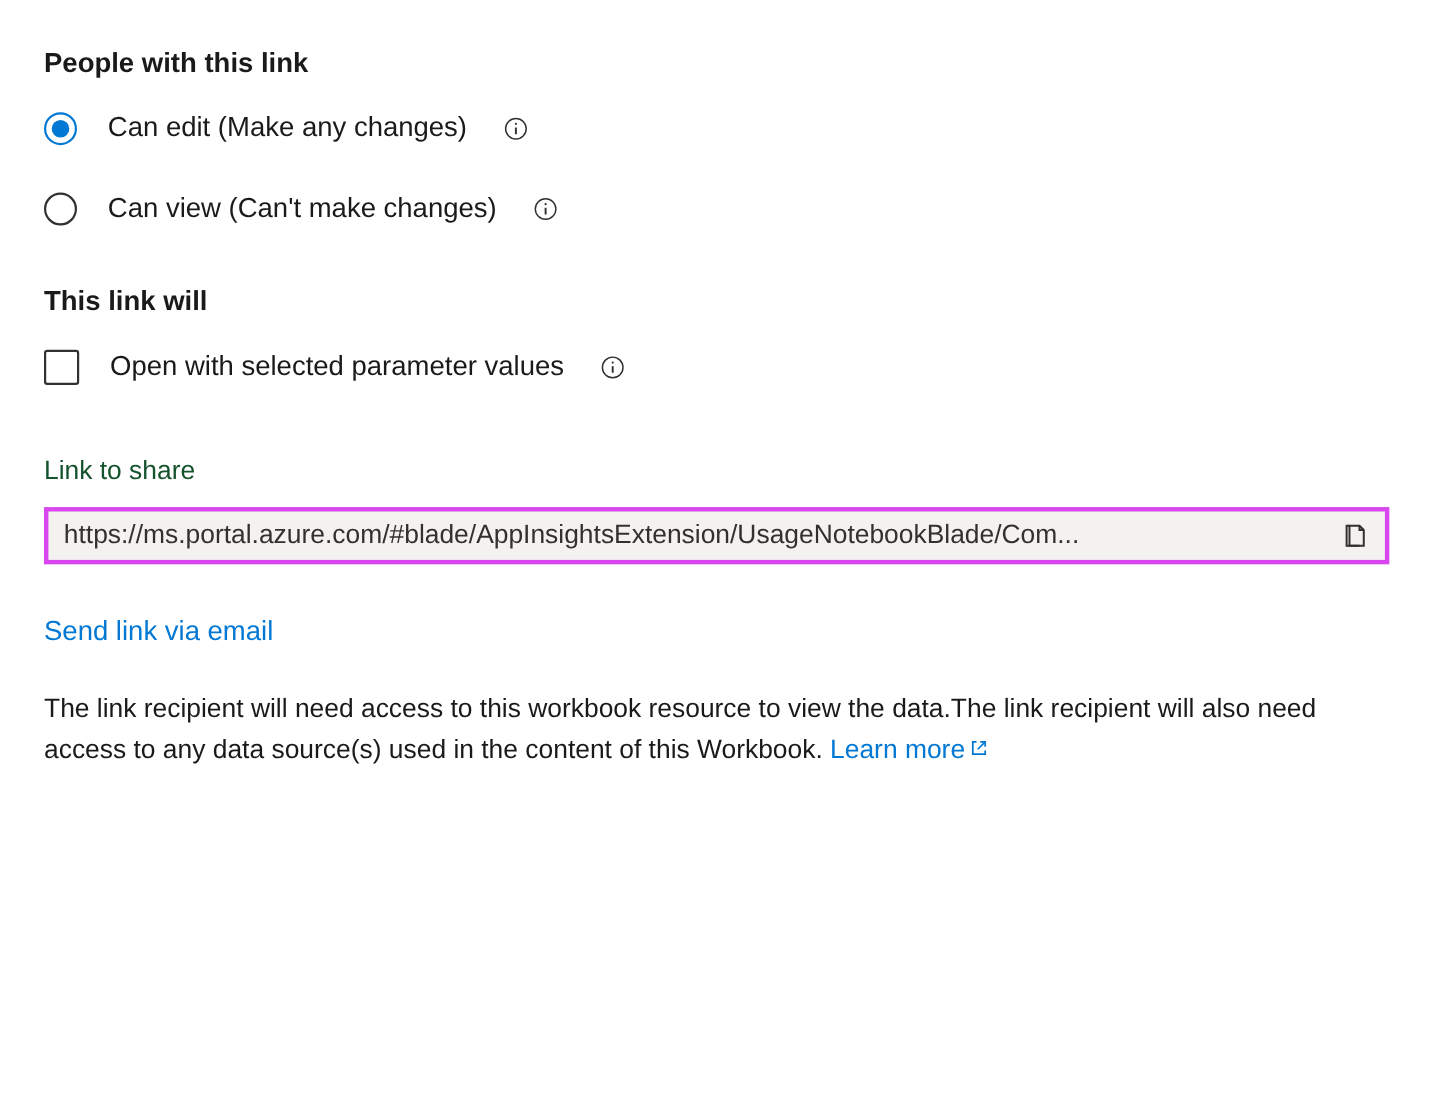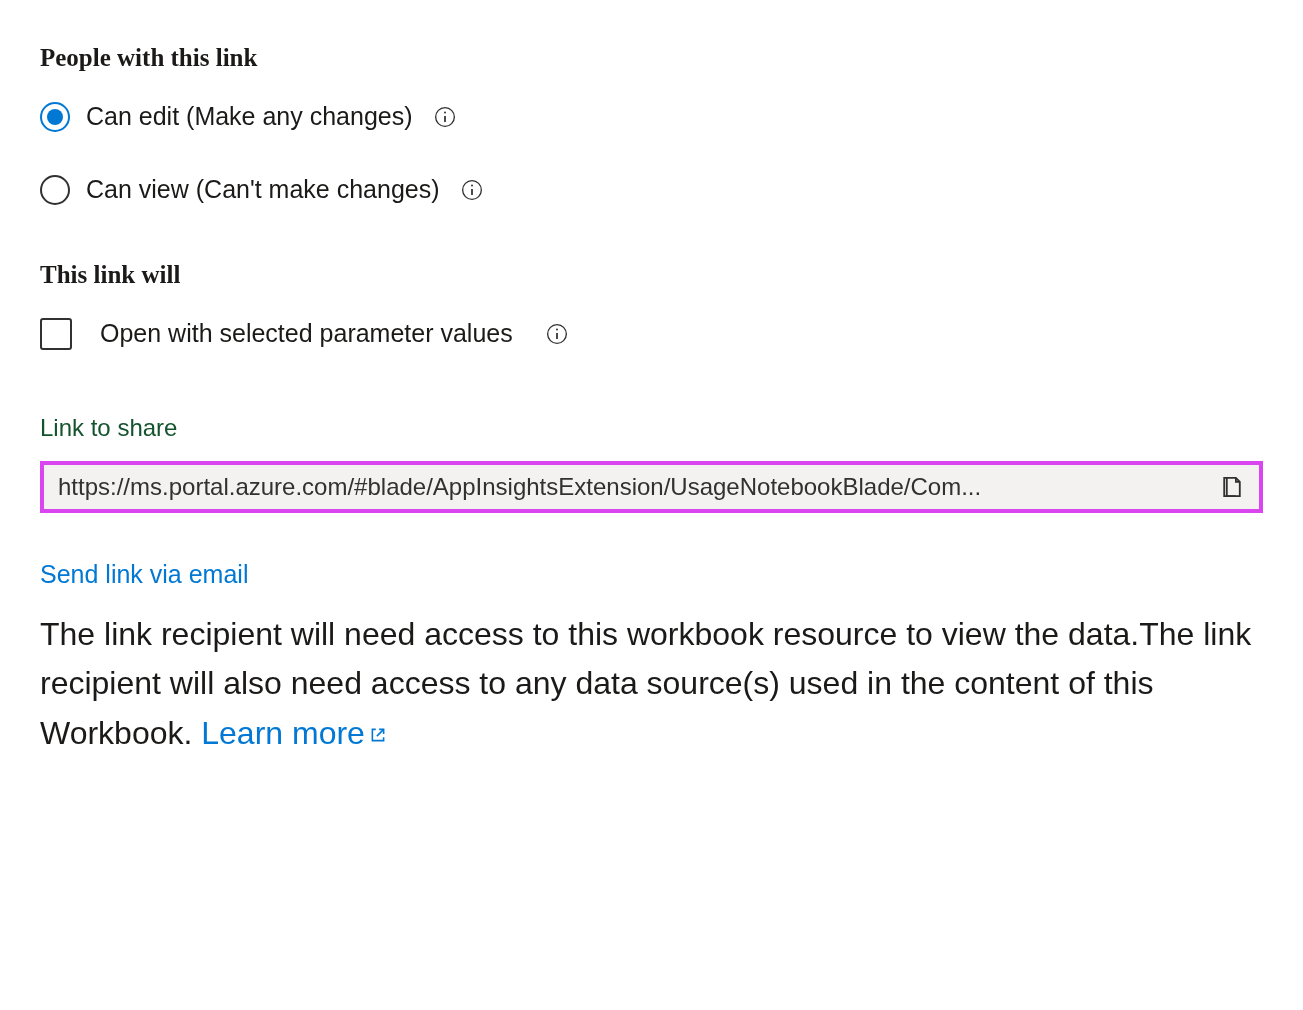--- a/index.html
+++ b/index.html
@@ -13,29 +13,28 @@
       color: #323130;
       padding: 40px;
       font-size: 24px;
       line-height: 1.4;
     }
     .section-heading {
       font-weight: 600;
       font-size: 25px;
       color: #1b1a19;
       margin-bottom: 24px;
-      font-family: Liberation Serif, serif;
     }
     .radio-group {
       margin-bottom: 50px;
     }
     .radio-row {
       display: flex;
       align-items: center;
-      gap: 16px;
+      gap: 28px;
       margin-bottom: 38px;
       cursor: pointer;
     }
     .radio-row:last-child {
       margin-bottom: 0;
     }
     .radio-outer {
       width: 30px;
       height: 30px;
       border: 2px solid #323130;
@@ -124,23 +123,24 @@
     }
     .email-link {
       color: #0078d4;
       font-size: 25px;
       text-decoration: none;
       display: inline-block;
       margin-bottom: 18px;
       cursor: pointer;
     }
     .access-note {
-      font-size: 32px;
+      font-size: 24px;
       color: #1b1a19;
       line-height: 1.55;
+      margin-top: 16px;
     }
     .learn-more {
       color: #0078d4;
       text-decoration: none;
       cursor: pointer;
       white-space: nowrap;
     }
     .ext-icon {
       width: 18px;
       height: 18px;

